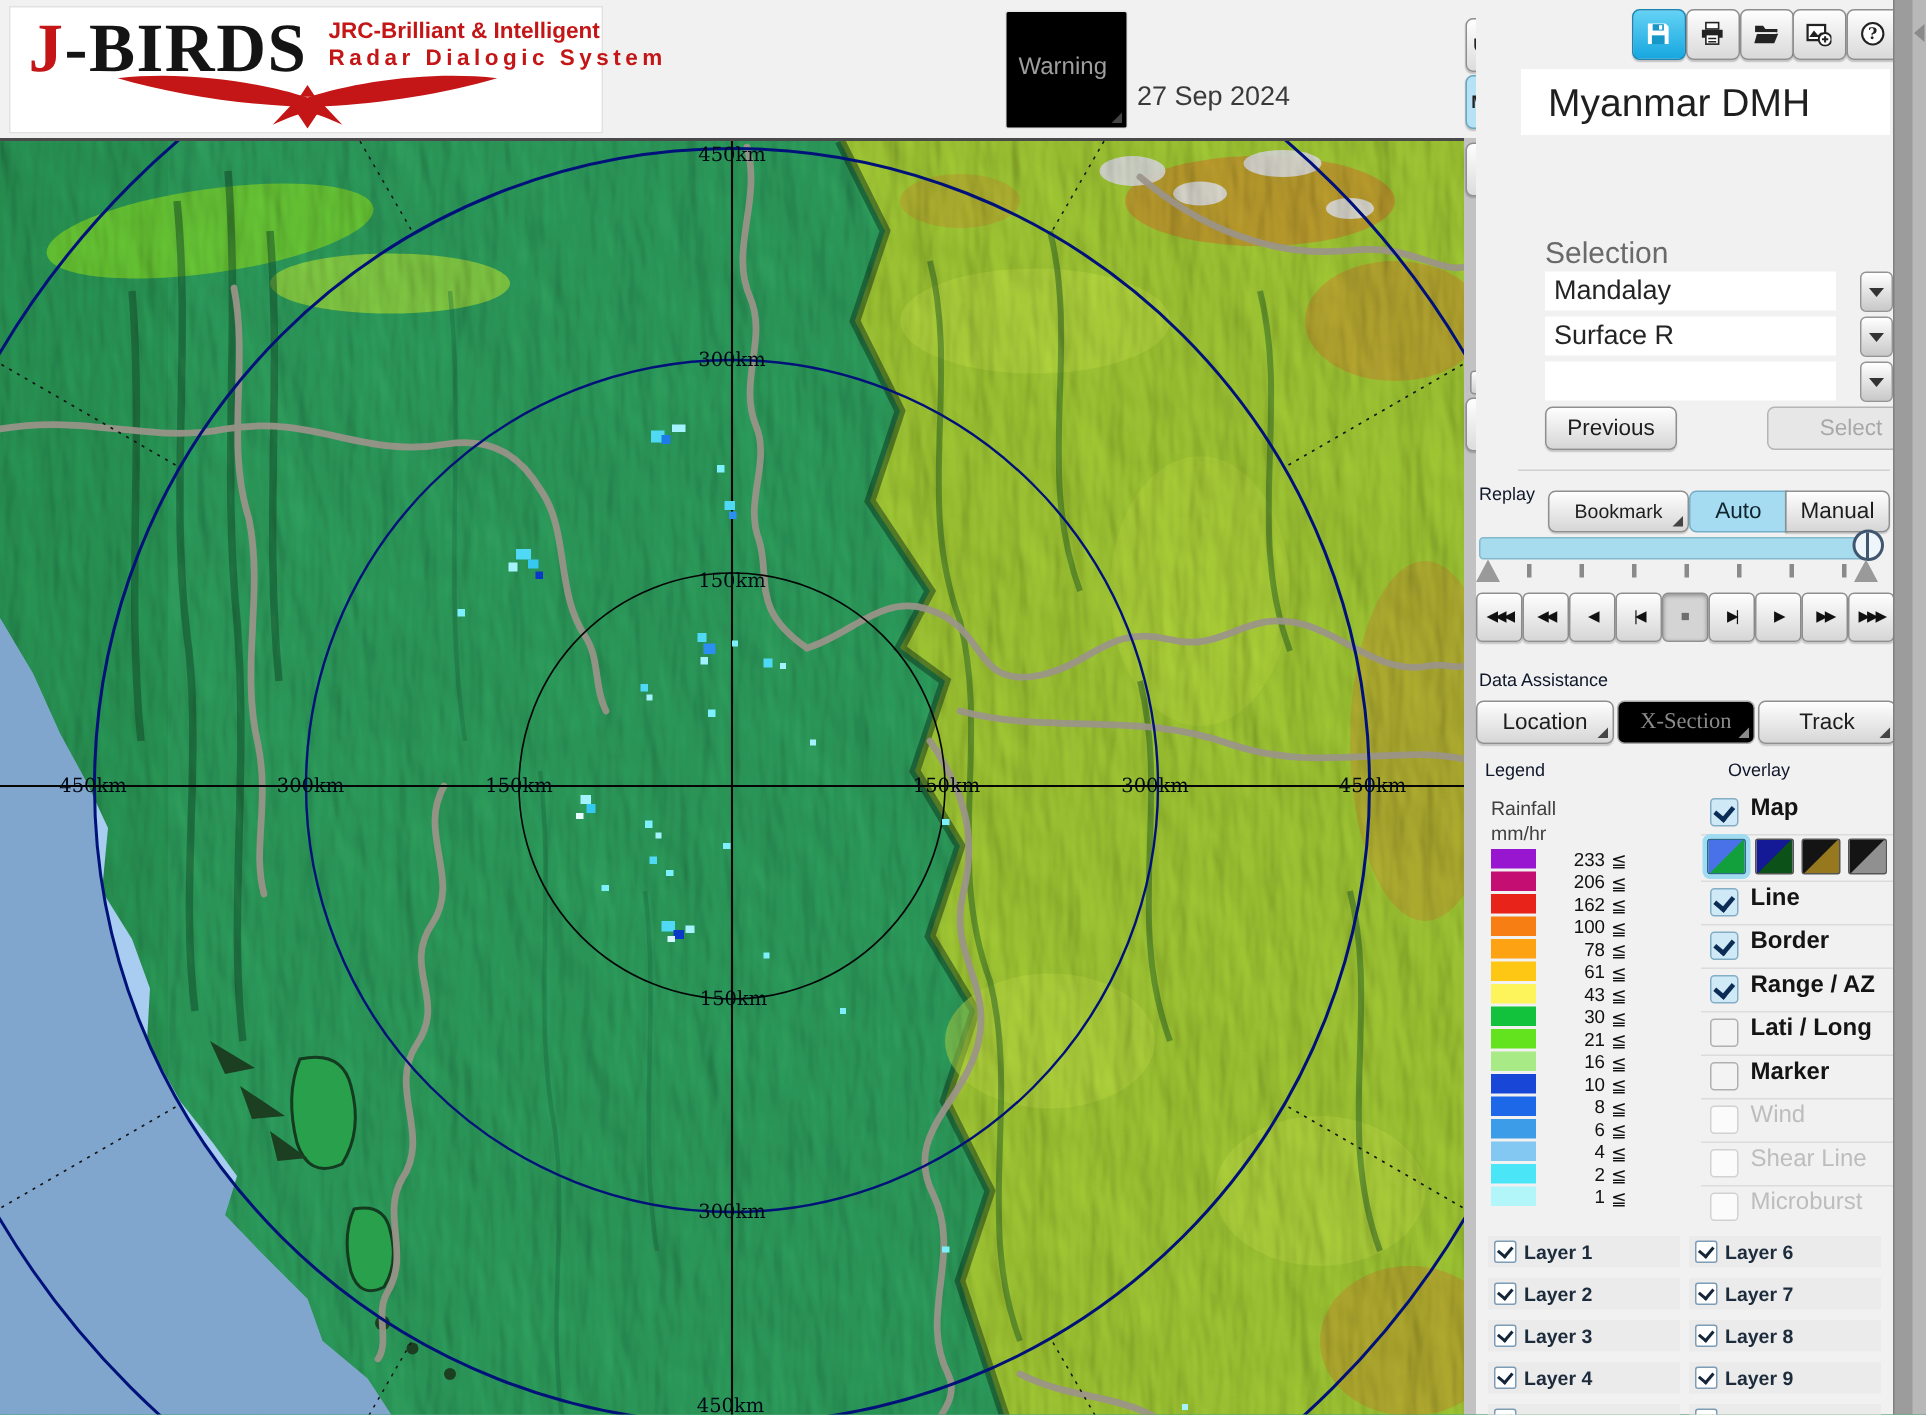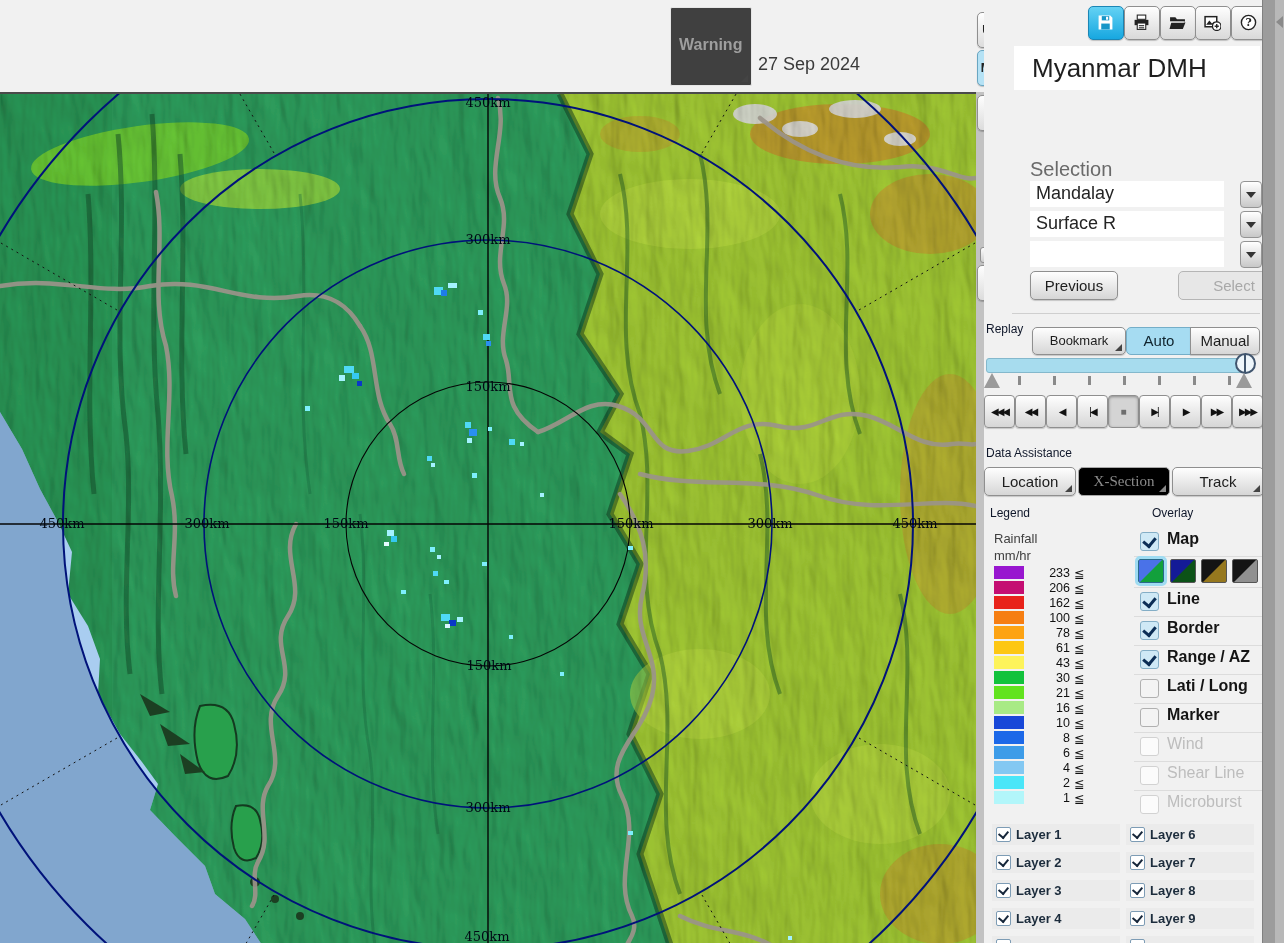--- a/index.html
+++ b/index.html
@@ -7,21 +7,21 @@
        font-family:"Liberation Sans",sans-serif;position:relative;}
   .abs{position:absolute;}
 
   
   #header{left:0;top:0;width:1284px;height:92px;background:#f1f1f1;border-bottom:1px solid #bdbdbd;}
   #logo{left:6px;top:4px;width:394px;height:83px;background:#fff;border:1px solid #e2e2e2;}
   #logo .lt{position:absolute;left:12px;top:0px;font-family:"Liberation Serif",serif;font-weight:bold;font-size:46px;letter-spacing:1px;color:#141414;}
   #logo .lt .lj{color:#c41616;}
   #logo .tg{position:absolute;left:212px;top:7px;color:#c41616;font-weight:bold;font-size:15px;line-height:18px;white-space:nowrap;}
   #eagle{position:absolute;left:8px;top:42px;width:380px;height:40px;}
-  #warnbox{left:670px;top:7px;width:80px;height:77px;background:#404040;border:1px solid #e6e6e6;border-radius:2px;font-weight:bold;}
+  #warnbox{left:670px;top:7px;width:80px;height:77px;background:#000000;border:1px solid #e6e6e6;border-radius:2px;}
   #warnbox span{position:absolute;left:8px;top:28px;color:#9e9e9e;font-size:16px;}
   .crn::after{content:"";position:absolute;right:3px;bottom:3px;border-left:7px solid transparent;border-bottom:7px solid #444;}
   .crn.dim::after{border-bottom-color:#8a8a8a;}
   #time{left:757px;top:2px;font-size:43px;color:#2e2e2e;}
   #date{left:758px;top:54px;font-size:18px;color:#3a3a3a;}
   .tzbtn{left:977px;width:33px;height:34px;border:1px solid #8f8f8f;border-radius:5px;
          font-weight:bold;font-size:12px;text-align:center;line-height:34px;color:#222;
          background:linear-gradient(#ffffff,#dcdcdc);box-shadow:0 1px 1px rgba(0,0,0,.2);}
   #tz-utc{top:12px;}
   #tz-mmt{top:50px;background:#b5e2f5;border-color:#69a6c2;}
@@ -98,20 +98,32 @@
   #zminus{top:170px;}
   #scrollstrip{left:1262px;top:0px;width:13px;height:943px;background:#9c9c9c;border-left:1px solid #808080;}
   #edge{left:1275px;top:0;width:9px;height:943px;background:#b8b8b8;}
   #collapse{left:1276px;top:16px;width:0;height:0;border-top:6px solid transparent;border-bottom:6px solid transparent;border-right:7px solid #8a8a8a;}
   svg text{font-family:"DejaVu Serif",serif;}
 </style>
 </head>
 <body>
 
 <div id="header" class="abs">
+  <div id="logo" class="abs">
+    <div class="lt"><span class="lj">J</span><span>-BIRDS</span></div>
+    <div class="tg">
+      <div>JRC-Brilliant &amp; Intelligent</div>
+      <div style="letter-spacing:3px;">Radar Dialogic System</div>
+    </div>
+    <svg id="eagle" viewBox="0 0 400 62">
+      <path d="M4,8 C72,0 152,12 200,28 C248,12 328,0 396,8 C342,24 276,34 218,37 L236,56 C222,50 210,45 200,43 C190,45 178,50 164,56 L182,37 C124,34 58,24 4,8 Z" fill="#c41616"></path>
+      <path d="M184,36 L200,60 L216,36 Z" fill="#c41616"></path>
+      <path d="M192,27 L200,15 L208,27 Z" fill="#c41616"></path>
+    </svg>
+  </div>
   <div id="warnbox" class="abs crn">
     <span>Warning</span>
   </div>
   <div id="date" class="abs">27 Sep 2024</div>
   <div id="tz-utc" class="abs tzbtn">UTC</div>
   <div id="tz-mmt" class="abs tzbtn">MMT</div>
 </div>
 
 <div id="mapwrap" class="abs">
 <svg width="976" height="851" viewBox="0 0 976 851">

